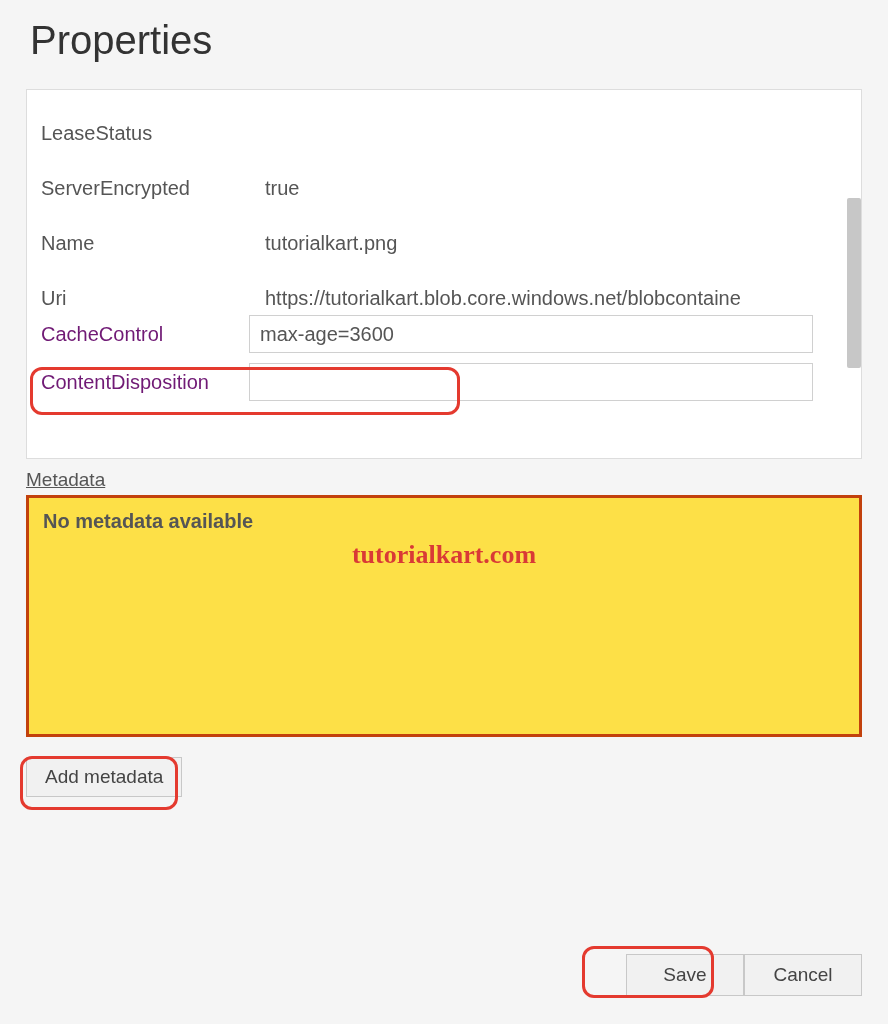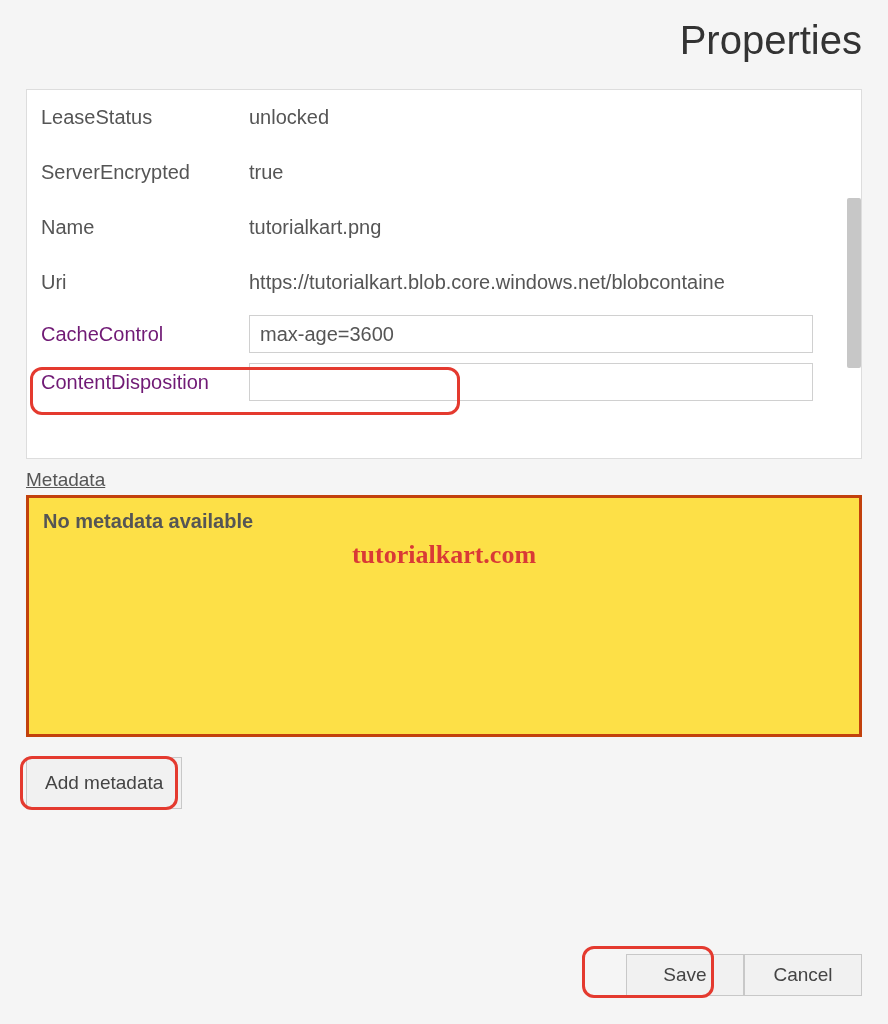--- a/index.html
+++ b/index.html
@@ -11,37 +11,37 @@
       height: 1024px;
       padding: 18px 26px;
       position: relative;
     }
     h1.page-title {
       font-size: 40px;
       font-weight: 300;
       color: #333;
       margin-bottom: 26px;
       margin-left: 4px;
-      text-align: right;
     }
     .properties-panel {
       border: 1px solid #ddd;
       background: #fff;
       position: relative;
       height: 370px;
       overflow: hidden;
     }
     .properties-table {
       width: 100%;
     }
     .prop-row {
       display: flex;
-      align-items: center;
+      align-items: flex-end;
       padding: 0 14px;
       min-height: 55px;
+      gap: 16px;
     }
     .prop-label {
       width: 208px;
       flex-shrink: 0;
       font-size: 20px;
       color: #555;
     }
     .prop-value {
       font-size: 20px;
       color: #555;
@@ -105,21 +105,21 @@
       left: 50%;
       top: 42px;
       transform: translateX(-50%);
       font-family: Georgia, "Times New Roman", serif;
       font-size: 26px;
       color: #d93a36;
       pointer-events: none;
     }
     .add-metadata-btn {
       margin-top: 20px;
-      height: 52px;
+      height: 40px;
       padding: 0 18px;
       background: #f1f1f1;
       border: 1px solid #c8c8c8;
       font-size: 19px;
       color: #444;
       cursor: pointer;
       font-family: inherit;
     }
     .footer-buttons {
       position: absolute;
@@ -150,21 +150,20 @@
 
 
 
 <h1 class="page-title">Properties</h1>
 
 <div class="properties-panel">
   <div class="properties-table">
 
     <div class="prop-row">
       <div class="prop-label">LeaseStatus</div>
-      <div class="prop-value">unlocked</div>
     </div>
     <div class="prop-row">
       <div class="prop-label">ServerEncrypted</div>
       <div class="prop-value">true</div>
     </div>
     <div class="prop-row">
       <div class="prop-label">Name</div>
       <div class="prop-value">tutorialkart.png</div>
     </div>
     <div class="prop-row">

